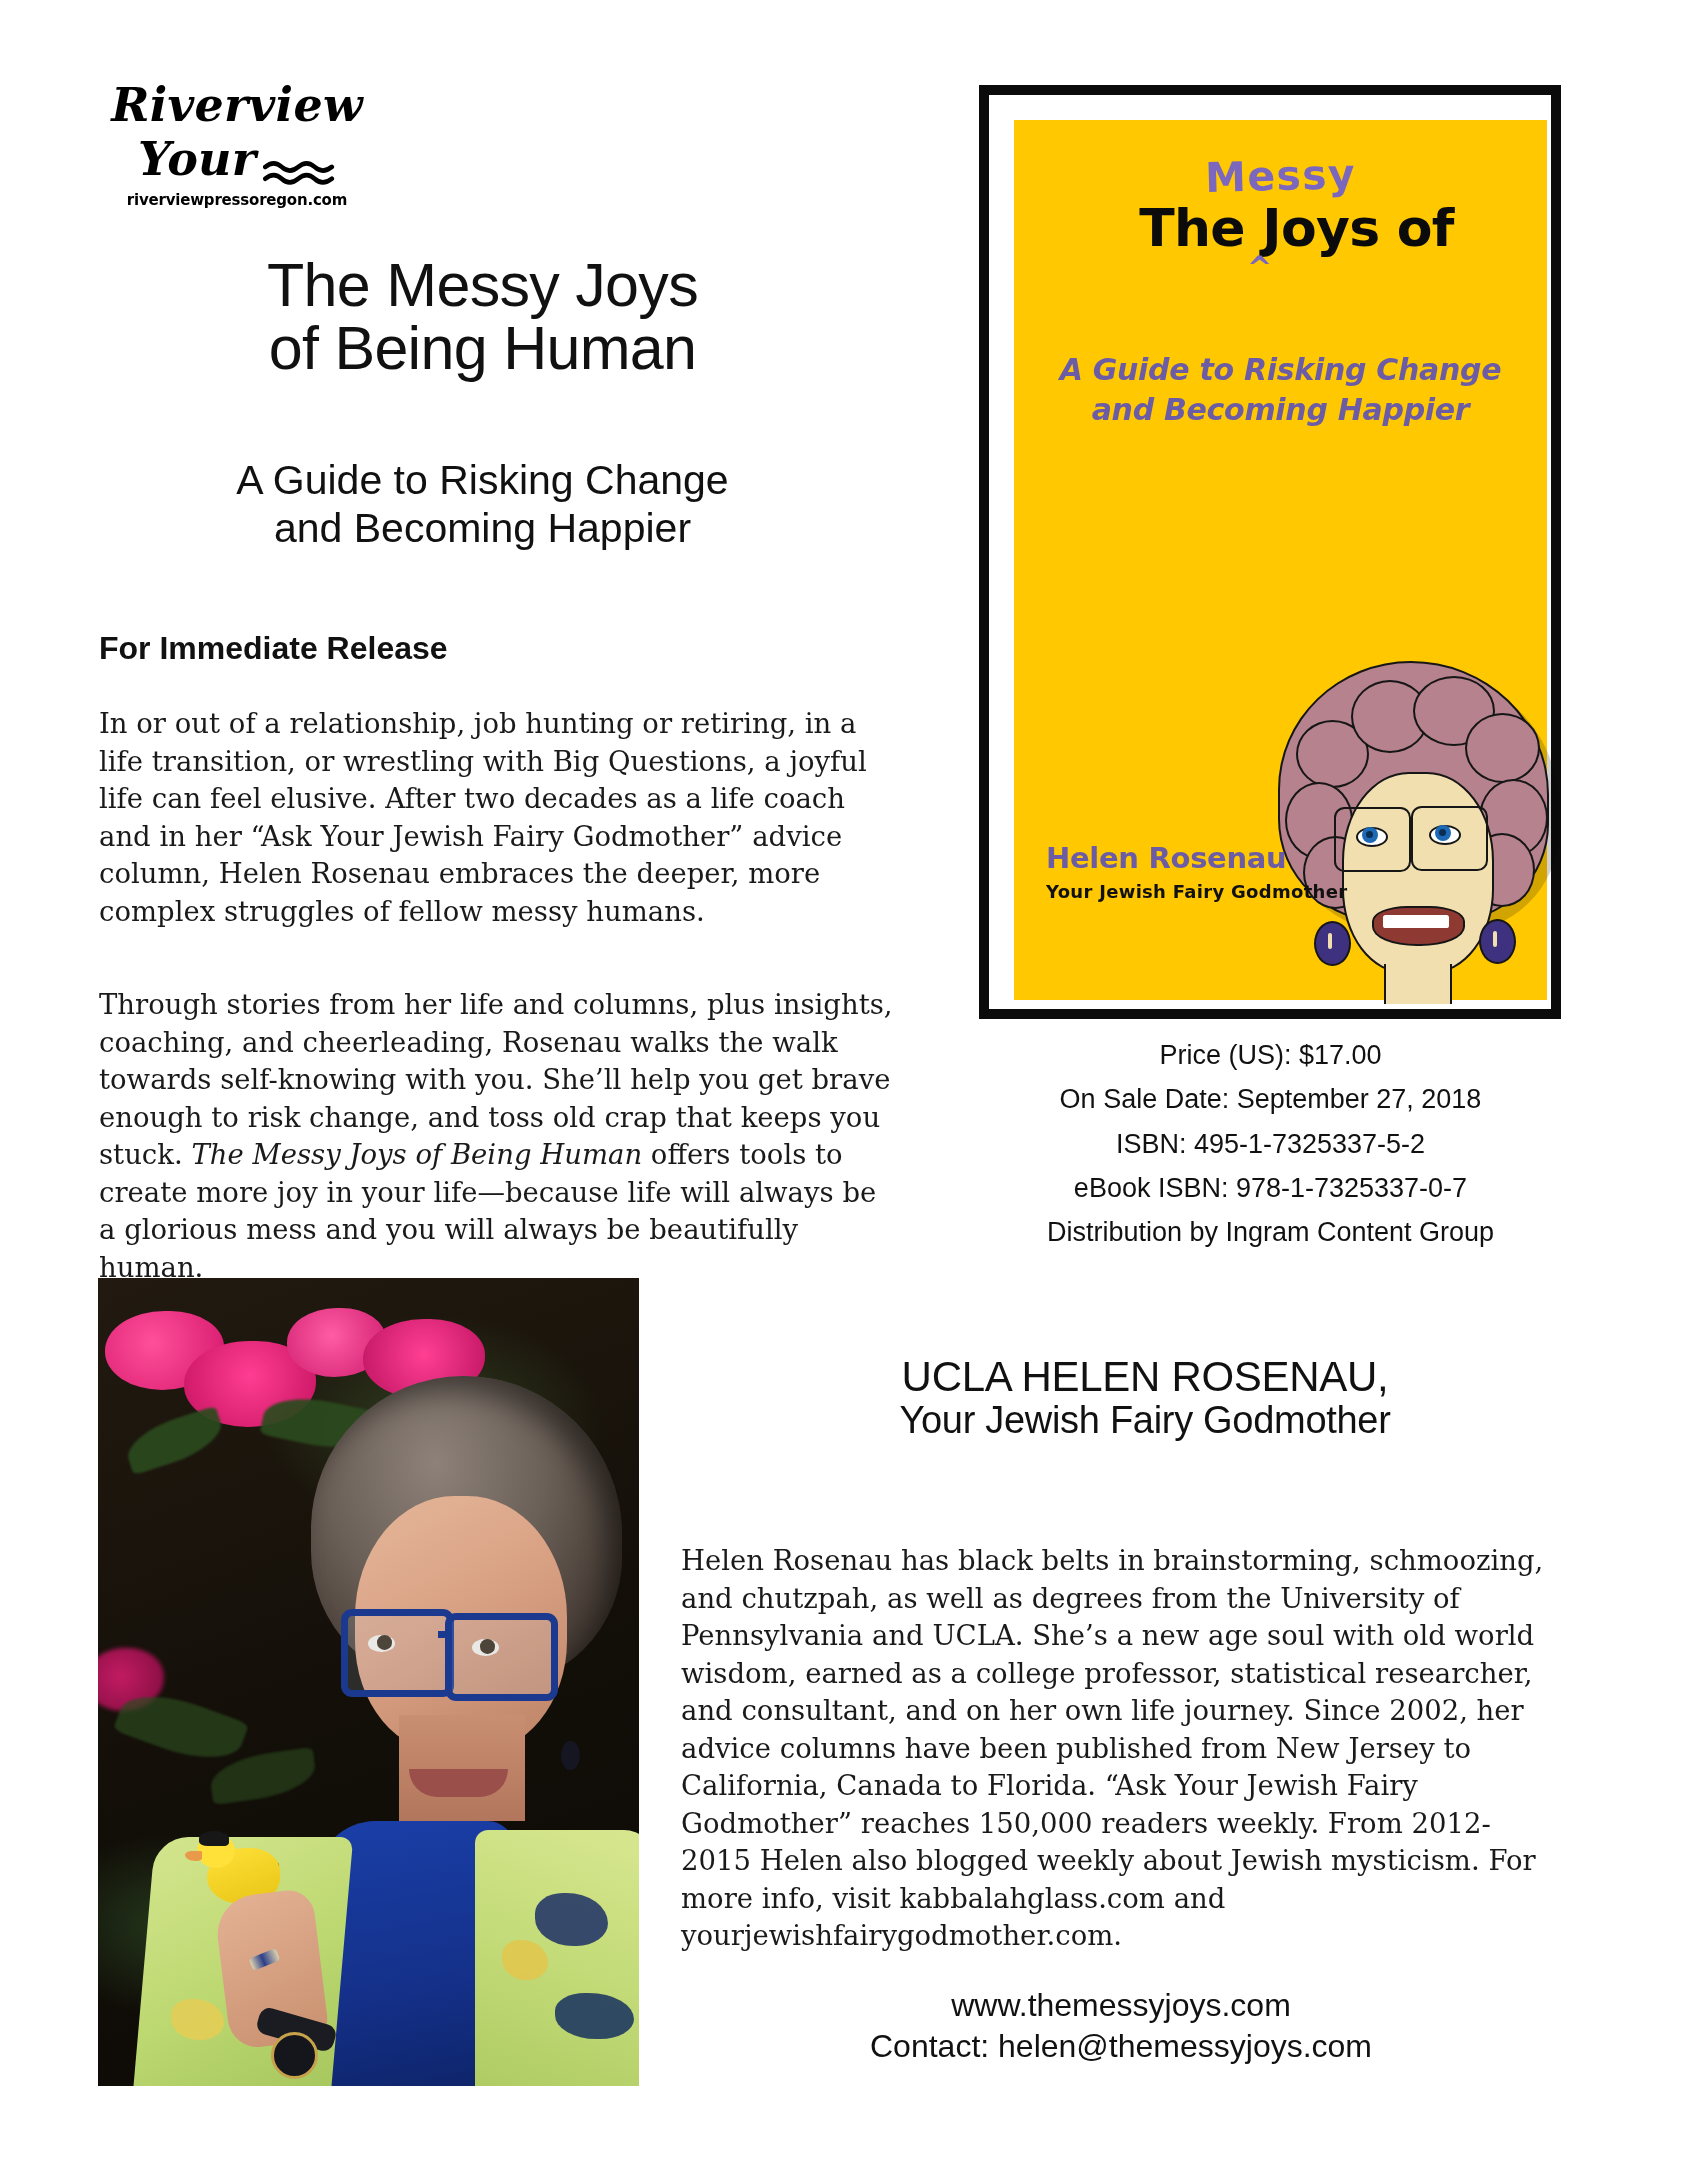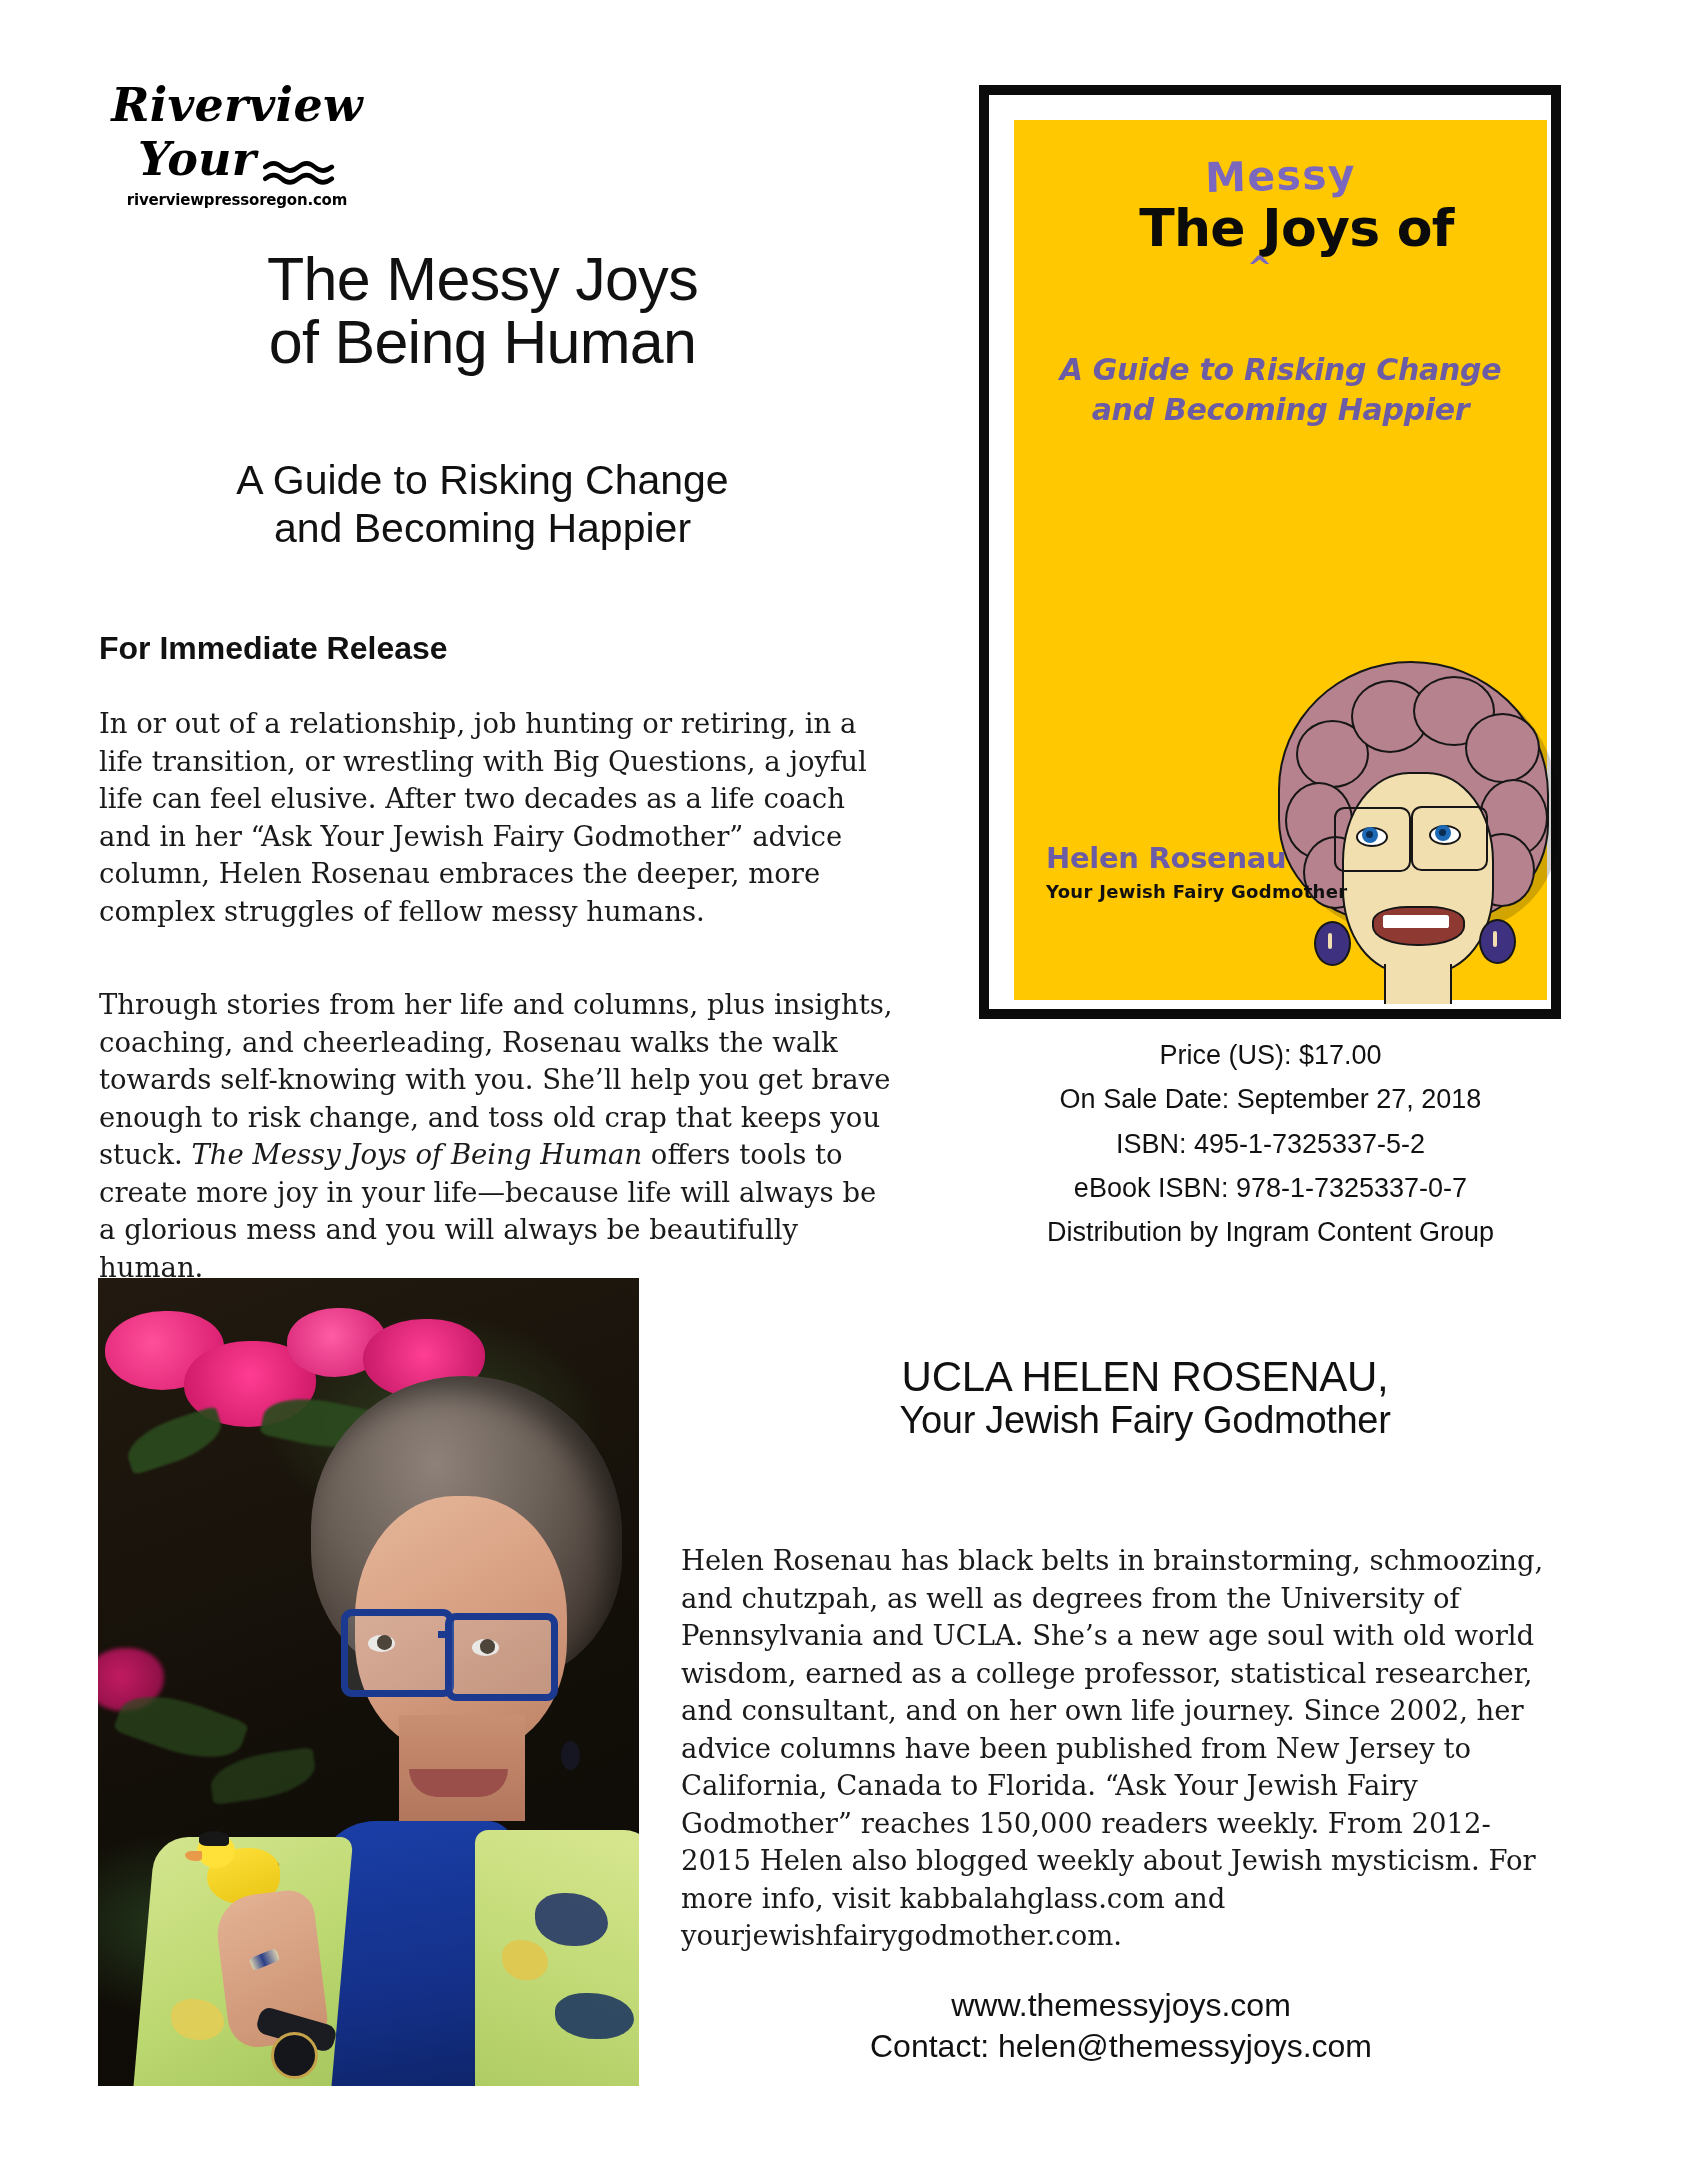--- a/index.html
+++ b/index.html
@@ -21,21 +21,21 @@
   }
   .logo-line2 { display:flex; align-items:center; justify-content:center; gap:6.6px; }
   .logo-waves { display:inline-block; width:73px; height:29px; }
   .logo-url {
     font-family:"DejaVu Sans", sans-serif;
     font-weight:bold; font-size:15px; color:#000;
     margin-top:4.6px; letter-spacing:-0.2px;
   }
 
   .main-title {
-    position:absolute; left:99px; top:248px; width:767px;
+    position:absolute; left:99px; top:254px; width:767px;
     text-align:center;
     font-family:"Liberation Sans", sans-serif;
     font-weight:400; font-size:61px; line-height:1.04; color:#111;
     letter-spacing:-0.7px;
   }
   .main-sub {
     position:absolute; left:99px; top:457px; width:767px;
     text-align:center;
     font-family:"Liberation Sans", sans-serif;
     font-weight:400; font-size:41px; line-height:1.17; color:#111;

